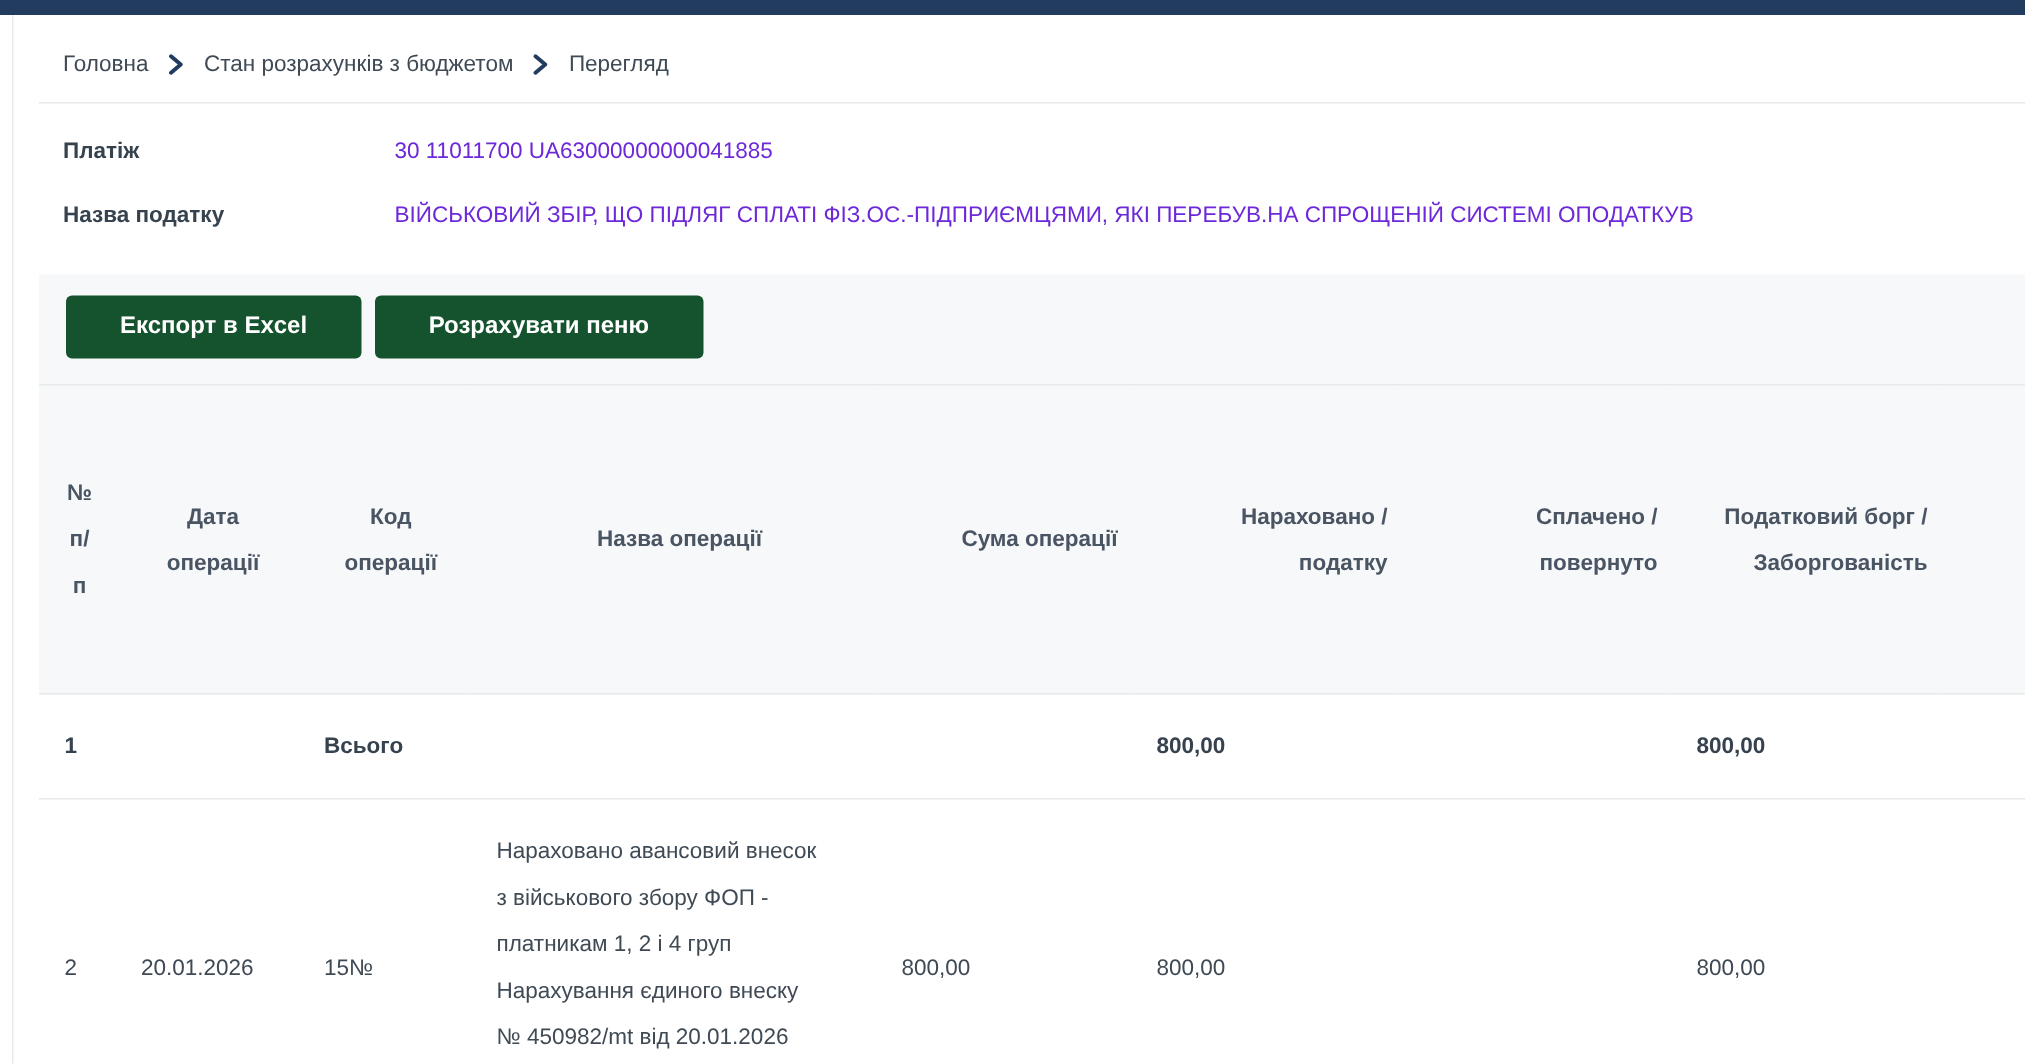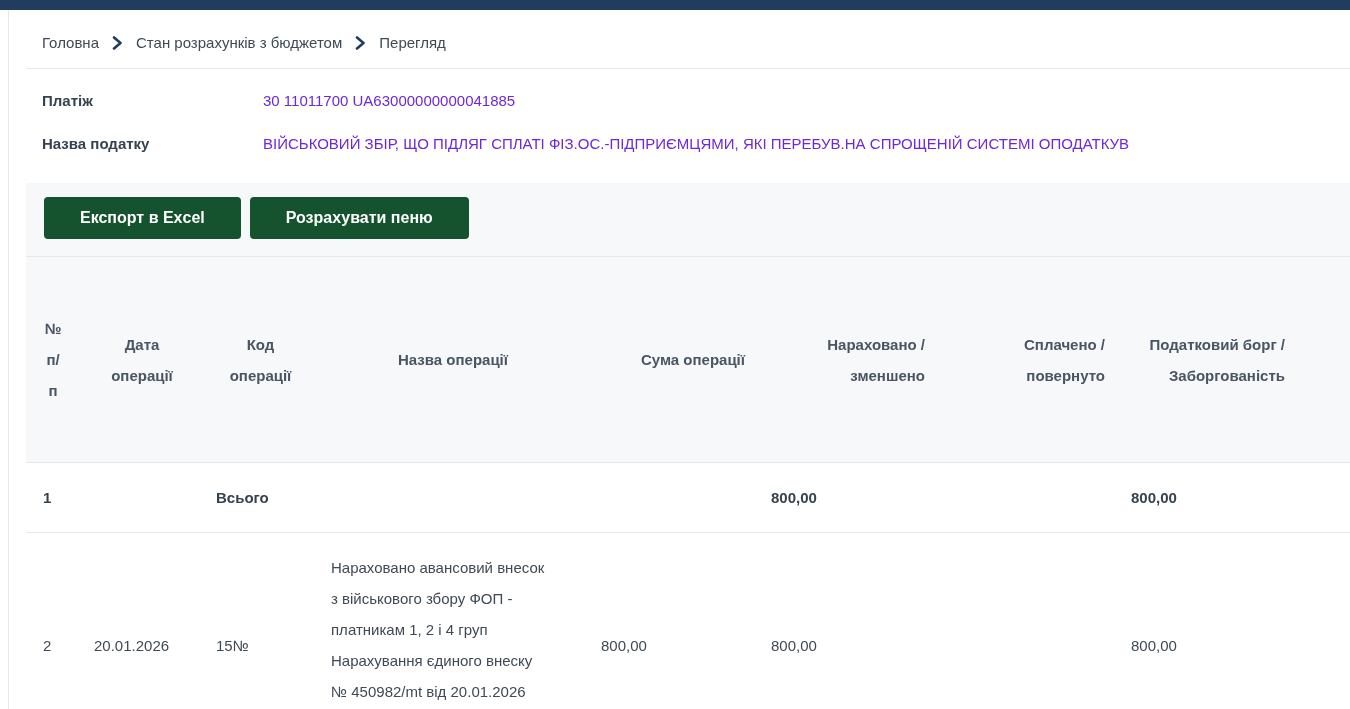--- a/index.html
+++ b/index.html
@@ -157,21 +157,21 @@
             <col style="width:180px">
             <col style="width:133px">
         </colgroup>
         <thead>
           <tr>
             <th class="num-col">№ п/п</th>
             <th>Дата операції</th>
             <th>Код операції</th>
             <th>Назва операції</th>
             <th class="r">Сума операції</th>
-            <th class="r">Нараховано / зменшено</th>
+            <th class="r">Нараховано / податку</th>
             <th class="r">Сплачено / повернуто</th>
             <th class="r">Податковий борг / Заборгованість</th>
             <th class="cut-col">Н</th>
           </tr>
         </thead>
         <tbody>
           <tr class="total">
             <td class="num-col">1</td>
             <td></td>
             <td>Всього</td>

